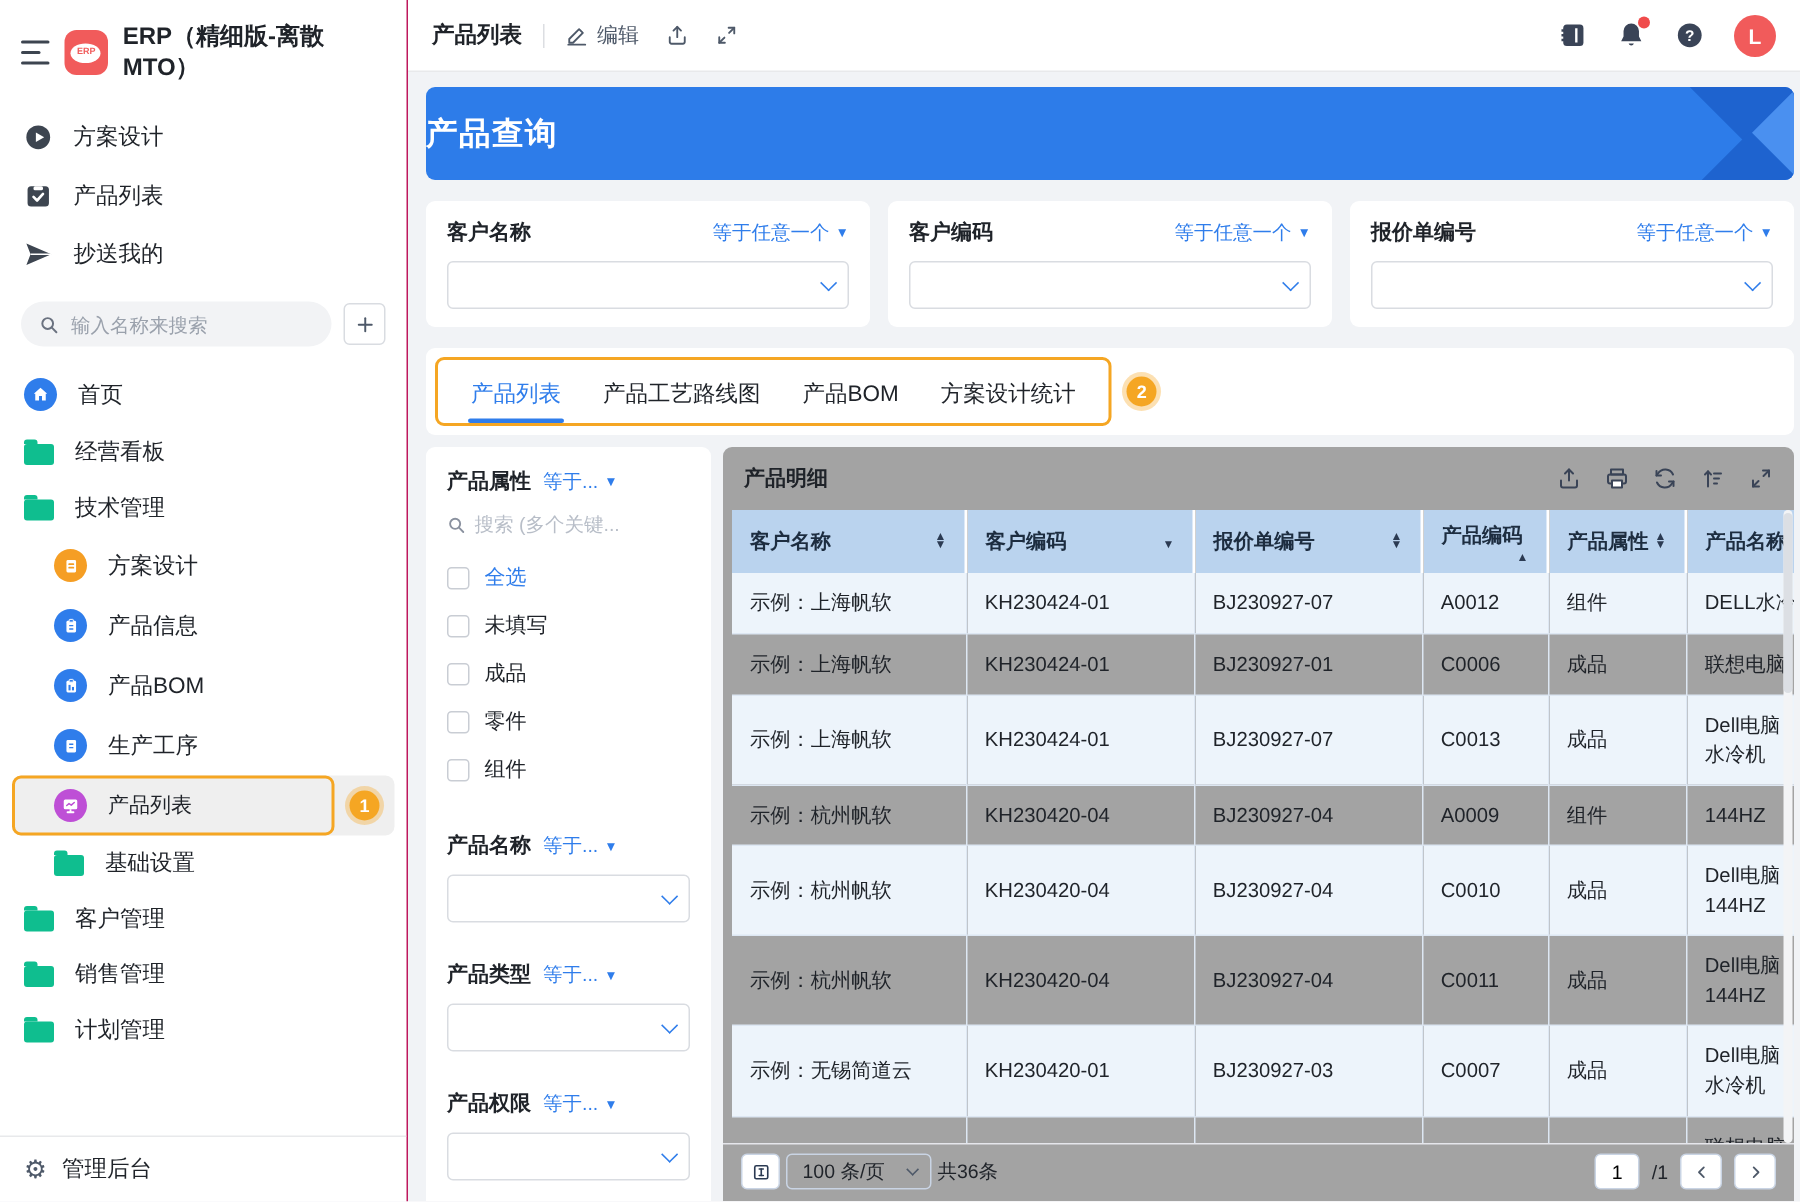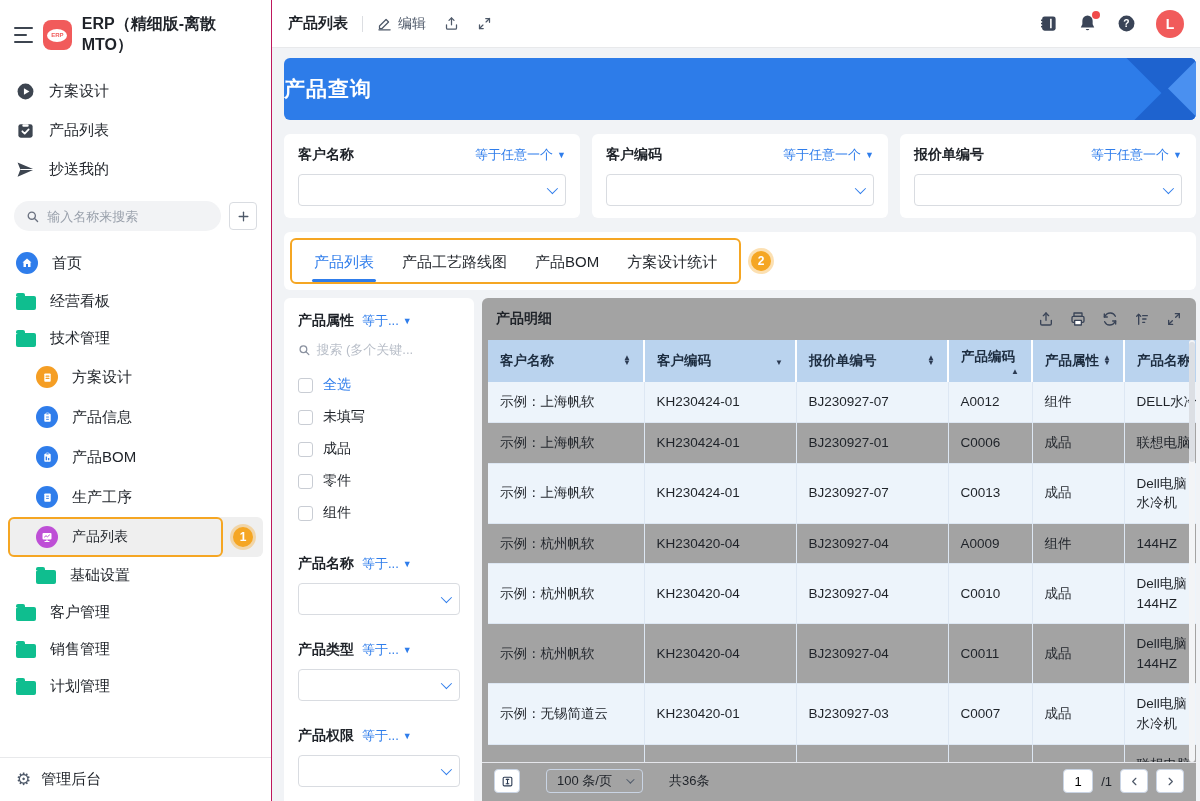--- a/index.html
+++ b/index.html
@@ -93,21 +93,21 @@
 
   .tablewrap { flex:1; overflow:hidden; padding:0 10px 0 6px; position:relative; }
   table { border-collapse:collapse; table-layout:fixed; width:760px; font-size:13.5px; }
   th { background:#bad3ee; color:#1d2d40; font-weight:bold; text-align:left; padding:8px 12px; border-right:2px solid #fff; white-space:nowrap; overflow:hidden; }
   th .sort { float:right; color:#2b3a52; display:inline-flex; flex-direction:column; line-height:.55; font-size:8px; margin-top:4px; }
   td { padding:10px 12px; border-bottom:1px solid #dde7f3; border-right:1px solid #dde7f3; overflow:hidden; white-space:pre-line; vertical-align:middle; line-height:1.45; }
   tr.alt td { background:#edf4fb; }
   .vscroll { position:absolute; right:1px; top:0; bottom:0; width:6px; background:#f3f4f6; border-radius:3px; }
   .vscroll .thumb { position:absolute; top:2px; width:6px; height:120px; background:#dcdfe4; border-radius:3px; }
 
-  .pagination { border-top:1px solid #e5e6eb; min-height:34px; display:flex; align-items:center; gap:26px; padding:6px 12px 8px; font-size:13px; color:#1f2329; }
+  .pagination { border-top:1px solid #e5e6eb; min-height:34px; display:flex; align-items:center; gap:4px; padding:6px 12px 8px; font-size:13px; color:#1f2329; }
   .pg-iconbtn { width:26px; height:24px; border:1px solid #c9d4e4; border-radius:4px; background:#fff; display:flex; align-items:center; justify-content:center; color:#2b3a52; cursor:pointer; }
   .pg-size { height:24px; border:1px solid #c9d4e4; border-radius:4px; display:flex; align-items:center; gap:14px; padding:0 10px; cursor:pointer; }
   .pg-size .chev { border-color:#4e5969; width:6px; height:6px; }
   .pg-right { margin-left:auto; display:flex; align-items:center; gap:8px; }
   .pg-input { width:30px; height:24px; border:1px solid #c9d4e4; border-radius:4px; text-align:center; font-size:13px; outline:none; font-family:inherit; }
   .pg-nav { width:28px; height:24px; border:1px solid #c9d4e4; border-radius:4px; background:#fff; display:flex; align-items:center; justify-content:center; color:#4e5969; cursor:pointer; font-size:12px; }
 </style>
 </head>
 <body>
 

